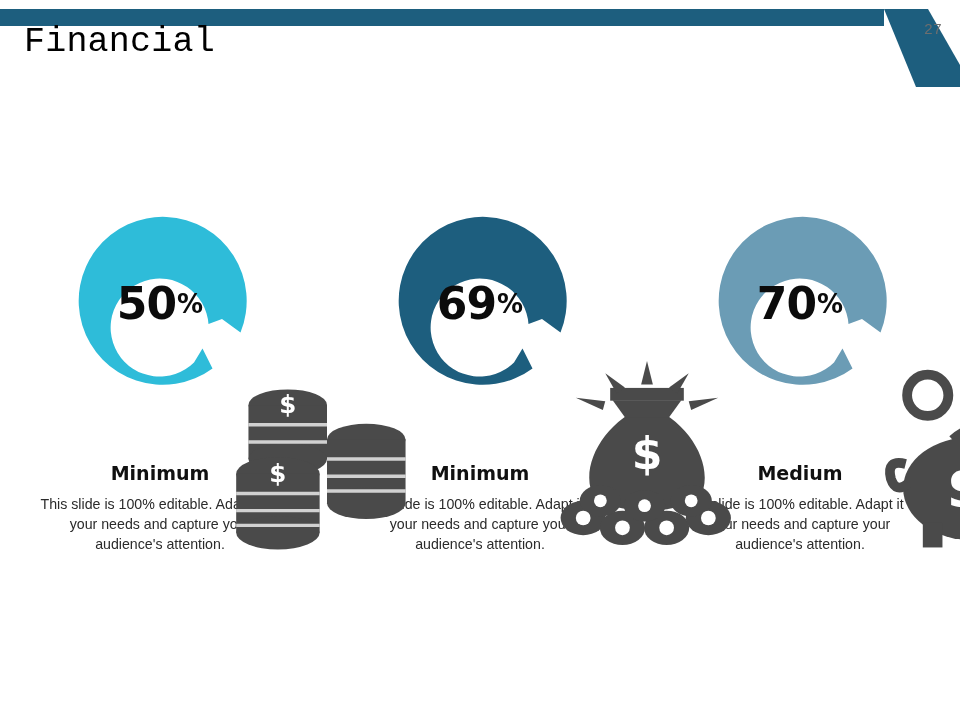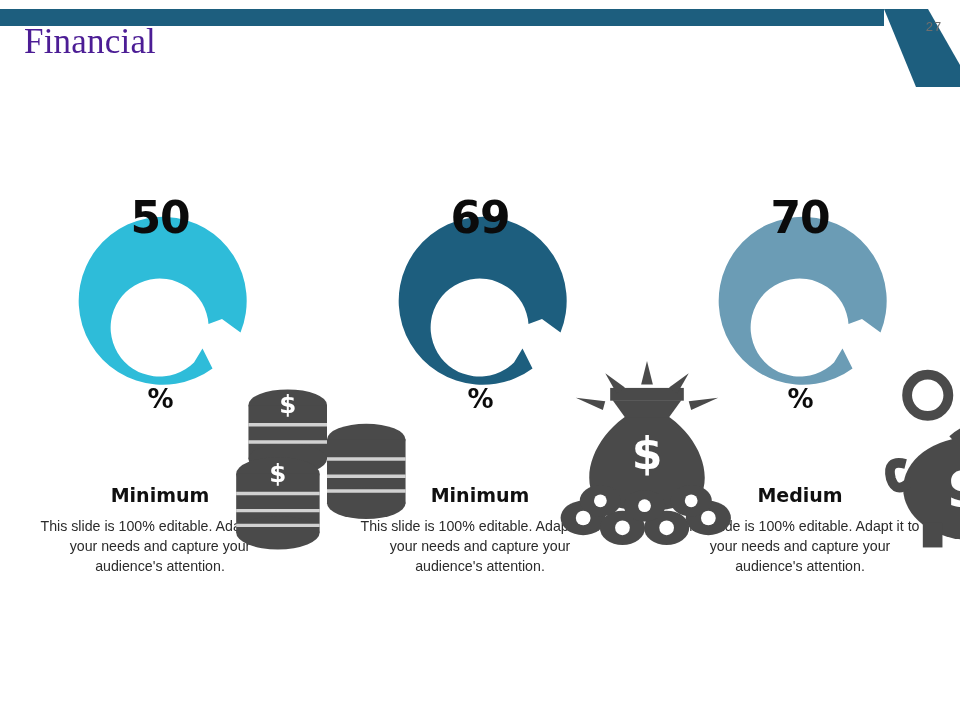--- a/index.html
+++ b/index.html
@@ -38,36 +38,36 @@
     width: 108px;
     height: 78px;
     overflow: hidden;
   }
   .header-slash svg { display: block; }
 
   .page-number {
     position: absolute;
     right: 18px;
     top: 20px;
-    font-family: Liberation Mono, monospace;
-    font-size: 13px;
+    font-family: Liberation Sans, sans-serif;
+    font-size: 15px;
     color: #6e6e6e;
     letter-spacing: 0.5px;
     text-align: center;
   }
 
   .page-title {
     position: absolute;
     left: 24px;
     top: 22px;
     font-size: 35px;
     font-weight: 300;
-    color: #4c1d95;
+    color: #000000;
     letter-spacing: 0.2px;
-    font-family: Liberation Serif, serif;
+    font-family: Liberation Mono, monospace;
     white-space: nowrap;
   }
 
   
   .columns {
     position: absolute;
     left: 0;
     top: 196px;
     width: 960px;
     display: flex;
@@ -91,23 +91,22 @@
   }
 
   .donut-value {
     position: absolute;
     left: 0;
     top: 0;
     width: 216px;
     height: 216px;
     display: flex;
     align-items: center;
-    justify-content: space-between;
+    justify-content: center;
     pointer-events: none;
-    flex-direction: column;
   }
   .donut-value .num {
     font-family: "DejaVu Sans", sans-serif;
     font-size: 44px;
     font-weight: bold;
     color: #0b0b0b;
     line-height: 1;
     letter-spacing: -1px;
   }
   .donut-value .pct {
@@ -120,21 +119,21 @@
   }
 
   .finance-icon {
     position: absolute;
     width: 44px;
     height: 44px;
   }
   .finance-icon svg { display: block; }
 
   .col-heading {
-    margin-top: 72px;
+    margin-top: 50px;
     font-family: "DejaVu Sans", sans-serif;
     font-size: 19px;
     font-weight: bold;
     color: #101010;
   }
   .col-body {
     margin-top: 10px;
     width: 246px;
     text-align: center;
     font-family: "Liberation Sans", sans-serif;

